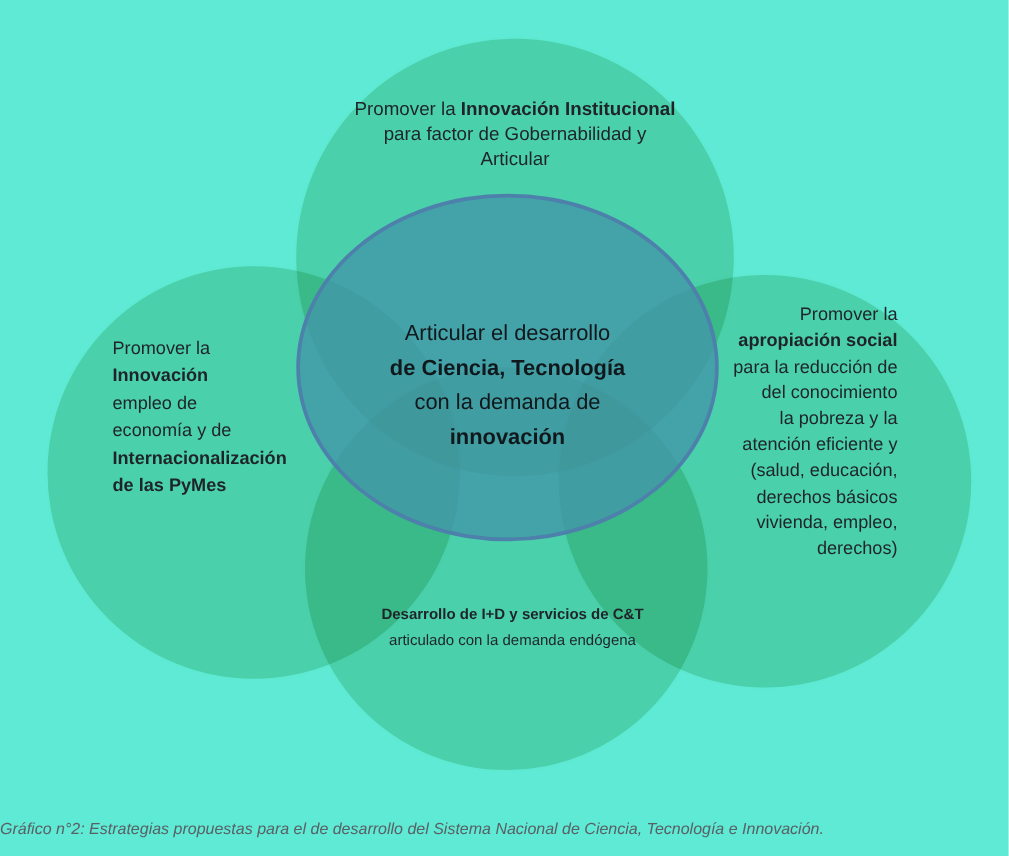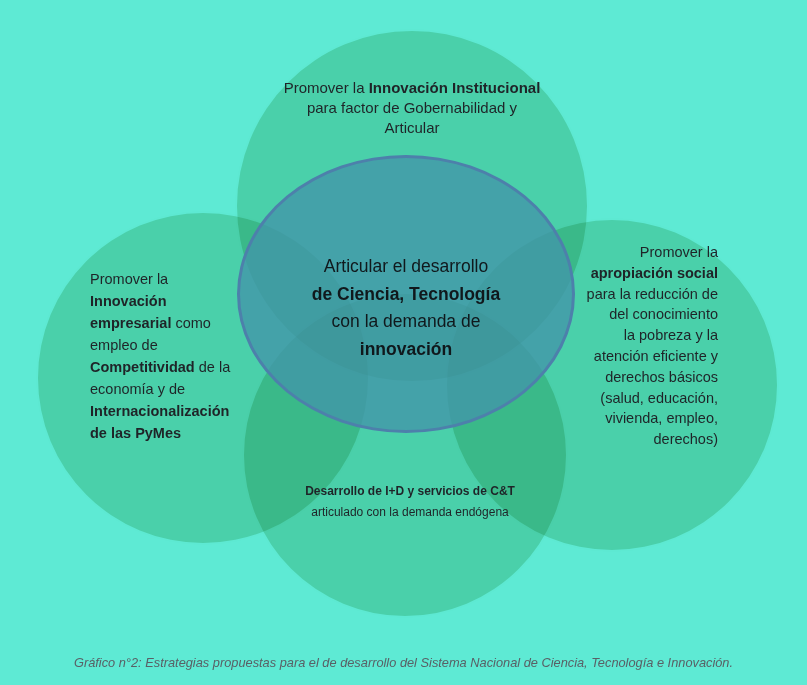--- a/index.html
+++ b/index.html
@@ -38,21 +38,20 @@
   .txt .line{white-space:nowrap;}
   .txt b{font-weight:700;}
   .t-top   {left:245px; top:78px;  width:334px; text-align:center; font-size:15px;   line-height:20px;}
   .t-left  {left:90px;  top:268px; width:170px; text-align:left;   font-size:14.5px; line-height:22px;}
   .t-right {left:548px; top:242px; width:170px; text-align:right;  font-size:14.5px; line-height:20.8px;}
   .t-bottom{left:240px; top:481px; width:340px; text-align:center; font-size:12px;   line-height:21px;}
   .t-center{left:264px; top:226px; width:284px; text-align:center; font-size:17.5px; line-height:27.5px; color:#10181c;margin-top:27px;}
   .caption{
     position:absolute;
     left:0; right:0; top:655px;
-    text-align:center;
     font-style:italic;
     font-size:12.8px;
     color:#596066;
   }
 </style>
 </head>
 <body>
 
 <div class="canvas">
 
@@ -64,36 +63,34 @@
   <div class="center-ellipse"></div>
 
   <div class="txt t-top">
       <div class="line"><span>Promover la </span><b>Innovación Institucional</b></div>
       <div class="line"><span>para factor de Gobernabilidad y</span></div>
       <div class="line"><span>Articular</span></div>
     </div>
   <div class="txt t-left">
       <div class="line"><span>Promover la</span></div>
       <div class="line"><b>Innovación</b></div>
-      <div class="line"><b>empresarial</b><span> como</span></div>
       <div class="line"><span>empleo de</span></div>
-      <div class="line"><b>Competitividad</b><span> de la</span></div>
       <div class="line"><span>economía y de</span></div>
       <div class="line"><b>Internacionalización</b></div>
       <div class="line"><b>de las PyMes</b></div>
     </div>
   <div class="txt t-right">
       <div class="line"><span>Promover la</span></div>
       <div class="line"><b>apropiación social</b></div>
       <div class="line"><span>para la reducción de</span></div>
       <div class="line"><span>del conocimiento</span></div>
       <div class="line"><span>la pobreza y la</span></div>
       <div class="line"><span>atención eficiente y</span></div>
+      <div class="line"><span>(salud, educación,</span></div>
       <div class="line"><span>derechos básicos</span></div>
-      <div class="line"><span>(salud, educación,</span></div>
       <div class="line"><span>vivienda, empleo,</span></div>
       <div class="line"><span>derechos)</span></div>
     </div>
   <div class="txt t-bottom">
       <div class="line"><b>Desarrollo de I+D y servicios de C&amp;T</b></div>
       <div class="line"><span>articulado con la demanda endógena</span></div>
     </div>
   <div class="txt t-center">
       <div class="line"><span>Articular el desarrollo</span></div>
       <div class="line"><b>de Ciencia, Tecnología</b></div>

